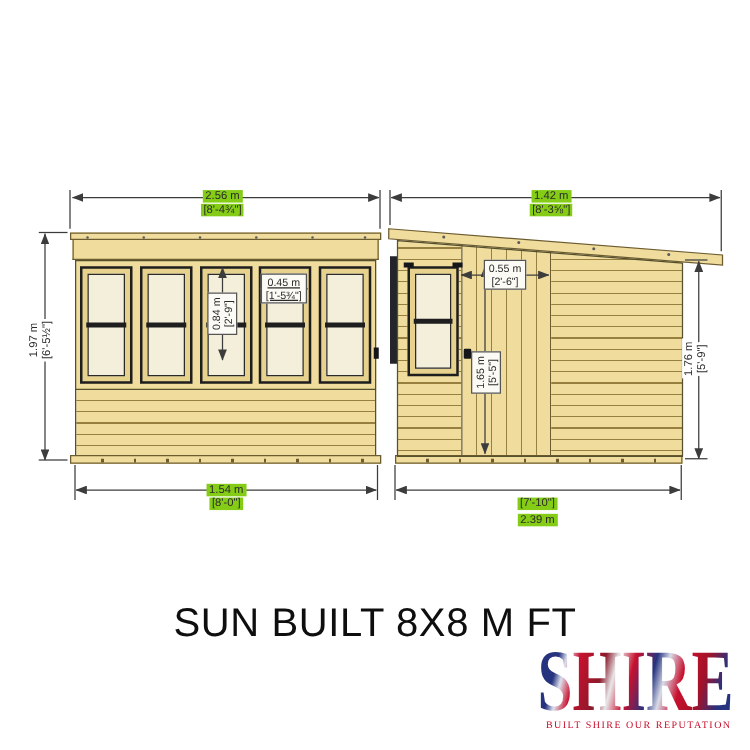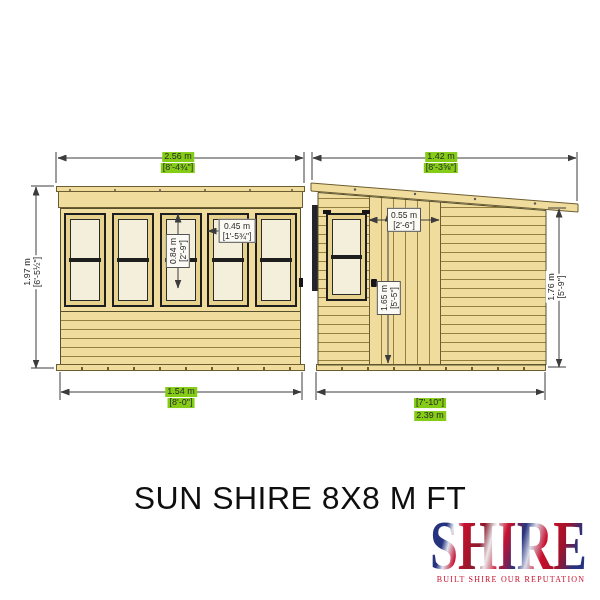--- a/index.html
+++ b/index.html
@@ -159,21 +159,21 @@
 <div class="dim-label" style="left:178px;top:168px;">[8'-4¾"]</div>
 
 <div class="dim-pair" style="left:32px;top:272px;">
   <span>1.97 m</span>
   <span>[6'-5½"]</span>
 </div>
 
 <div class="dim-label" style="left:181px;top:392px;">1.54 m</div>
 <div class="dim-label" style="left:181px;top:403px;">[8'-0"]</div>
 
-<div class="dim-box" style="left:237px;top:231px;">
+<div class="dim-box" style="left:227px;top:231px;text-decoration:underline;">
   <span>0.45 m</span>
   <span>[1'-5¾"]</span>
 </div>
 <div class="dim-box rot" style="left:178px;top:251px;">
   <span>0.84 m</span>
   <span>[2'-9"]</span>
 </div>
 
 <div class="dim-label" style="left:441px;top:157px;">1.42 m</div>
 <div class="dim-label" style="left:441px;top:168px;">[8'-3⅝"]</div>
@@ -188,18 +188,18 @@
 
 <div class="dim-box" style="left:404px;top:220px;">
   <span>0.55 m</span>
   <span>[2'-6"]</span>
 </div>
 <div class="dim-box rot" style="left:389px;top:298px;">
   <span>1.65 m</span>
   <span>[5'-5"]</span>
 </div>
 
-<div class="drawing-title">SUN SHIRE 8X8 M FT</div>
+<div class="drawing-title">SUN BUILT 8X8 M FT</div>
 
 <div class="logo">
   <div><span class="shire">SHIRE</span></div>
   <div class="tagline">BUILT SHIRE OUR REPUTATION</div>
 </div>
 
 </body></html>

